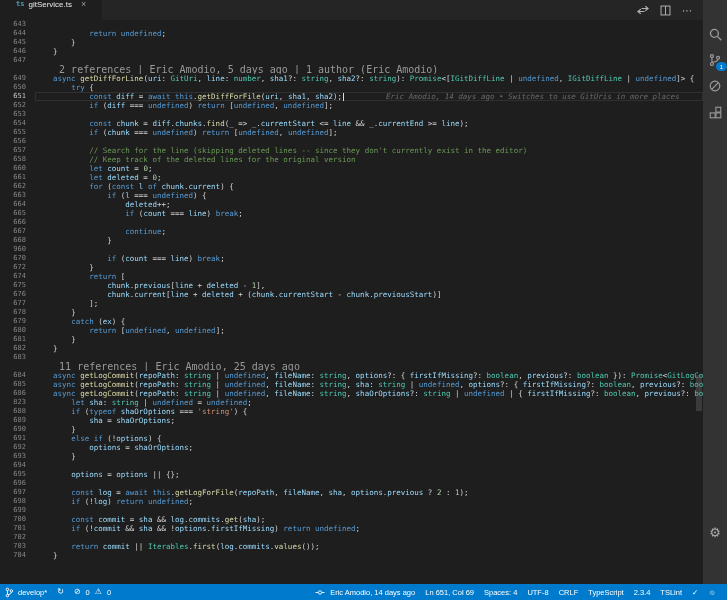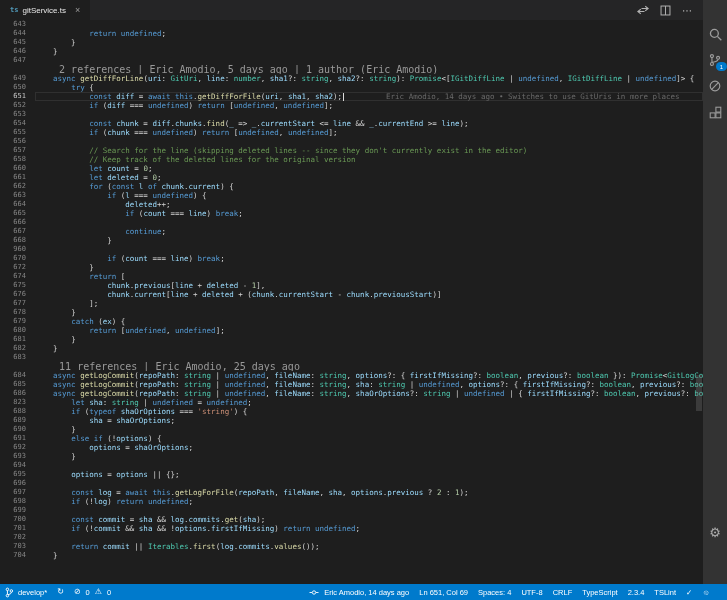--- a/index.html
+++ b/index.html
@@ -2,21 +2,21 @@
 <html><head>
 <meta charset="utf-8">
 <style>
   html,body{margin:0;padding:0;background:#1e1e1e;overflow:hidden}
   body{width:727px;height:600px;font-family:"Liberation Sans",sans-serif;-webkit-font-smoothing:antialiased}
   .workbench{position:relative;width:727px;height:600px;background:#1e1e1e}
 
   
   .main{position:absolute;left:0;top:0;width:703px;height:584px;overflow:hidden}
   .tabbar{height:20px;background:#252526;display:flex;align-items:stretch}
-  .tab{display:flex;align-items:center;background:#1e1e1e;padding:0 10px;gap:4px;max-width:130px;cursor:pointer}
+  .tab{display:flex;background:#1e1e1e;padding:0 16px;gap:4px;max-width:130px;cursor:pointer}
   .ticon{color:#519aba;font-size:7px;font-weight:bold;font-family:"DejaVu Sans Mono",monospace}
   .tlabel{color:#e8e8e8;font-size:8px;white-space:nowrap}
   .tclose{color:#9a9a9a;font-size:9px;margin-left:5px;line-height:1}
   .editor-actions{margin-left:auto;display:flex;align-items:center;gap:11px;padding-right:10px;color:#b3b3b3}
   .ea{display:flex;align-items:center;cursor:pointer}
   .ea.more{font-size:10px;color:#c0c0c0;letter-spacing:1px}
 
   
   .editor{position:absolute;left:0;top:20px;right:0;bottom:0;background:#1e1e1e;overflow:hidden}
   #rows{position:absolute;left:0;top:0;right:0}
@@ -27,36 +27,36 @@
   .row.current .ln{color:#c6c6c6}
   .c-kw{color:#569cd6}
   .c-var{color:#9cdcfe}
   .c-fn{color:#dcdcaa}
   .c-typ{color:#4ec9b0}
   .c-str{color:#ce9178}
   .c-num{color:#b5cea8}
   .c-com{color:#6a9955}
   .c-def{color:#d4d4d4}
   .c-lens{color:#999999;font-size:10px}
-  .c-ghost{color:#6a6a6a;margin-left:42px}
+  .c-ghost{color:#6a6a6a;font-style:italic;margin-left:42px}
   .cursor{display:inline-block;width:1px;height:8px;background:#dcdcdc;vertical-align:middle;margin-left:1px}
   .scrollbar{position:absolute;right:0;top:0;width:8px;bottom:0}
   .thumb{position:absolute;left:1px;right:1px;top:355px;height:36px;background:rgba(121,121,121,.32)}
 
   
   .activitybar{position:absolute;right:0;top:0;width:24px;height:584px;background:#333333;display:flex;flex-direction:column;align-items:center;padding-top:26px;gap:10px;box-sizing:border-box}
   .ab-item{position:relative;width:16px;height:16px;display:flex;align-items:center;justify-content:center;color:#9d9d9d;cursor:pointer}
   .badge{position:absolute;right:-4px;bottom:-3px;min-width:9px;height:9px;padding:0 1px;background:#007acc;color:#fff;font-size:6px;border-radius:5px;display:flex;align-items:center;justify-content:center;font-family:"Liberation Sans",sans-serif}
   .ab-item.gear{margin-top:auto;margin-bottom:44px;font-size:13px;color:#ababab}
 
   
   .statusbar{position:absolute;left:0;right:0;bottom:0;height:16px;background:#007acc;color:#ffffff;display:flex;align-items:center;font-size:7.5px;white-space:nowrap}
   .sb-item{display:flex;align-items:center;gap:5px;padding:0 5px;height:100%;cursor:pointer}
   .sb-item .glyph{font-size:8px;line-height:1}
-  .sb-right{margin-left:auto;display:flex;align-items:center;padding-right:12px}
+  .sb-right{margin-left:auto;display:flex;align-items:center;padding-right:6px}
   .sb-svg{display:flex;align-items:center}
 </style>
 </head>
 <body>
 
 <div class="workbench">
 
   <div class="main">
     <div class="tabbar">
       <div class="tab">

